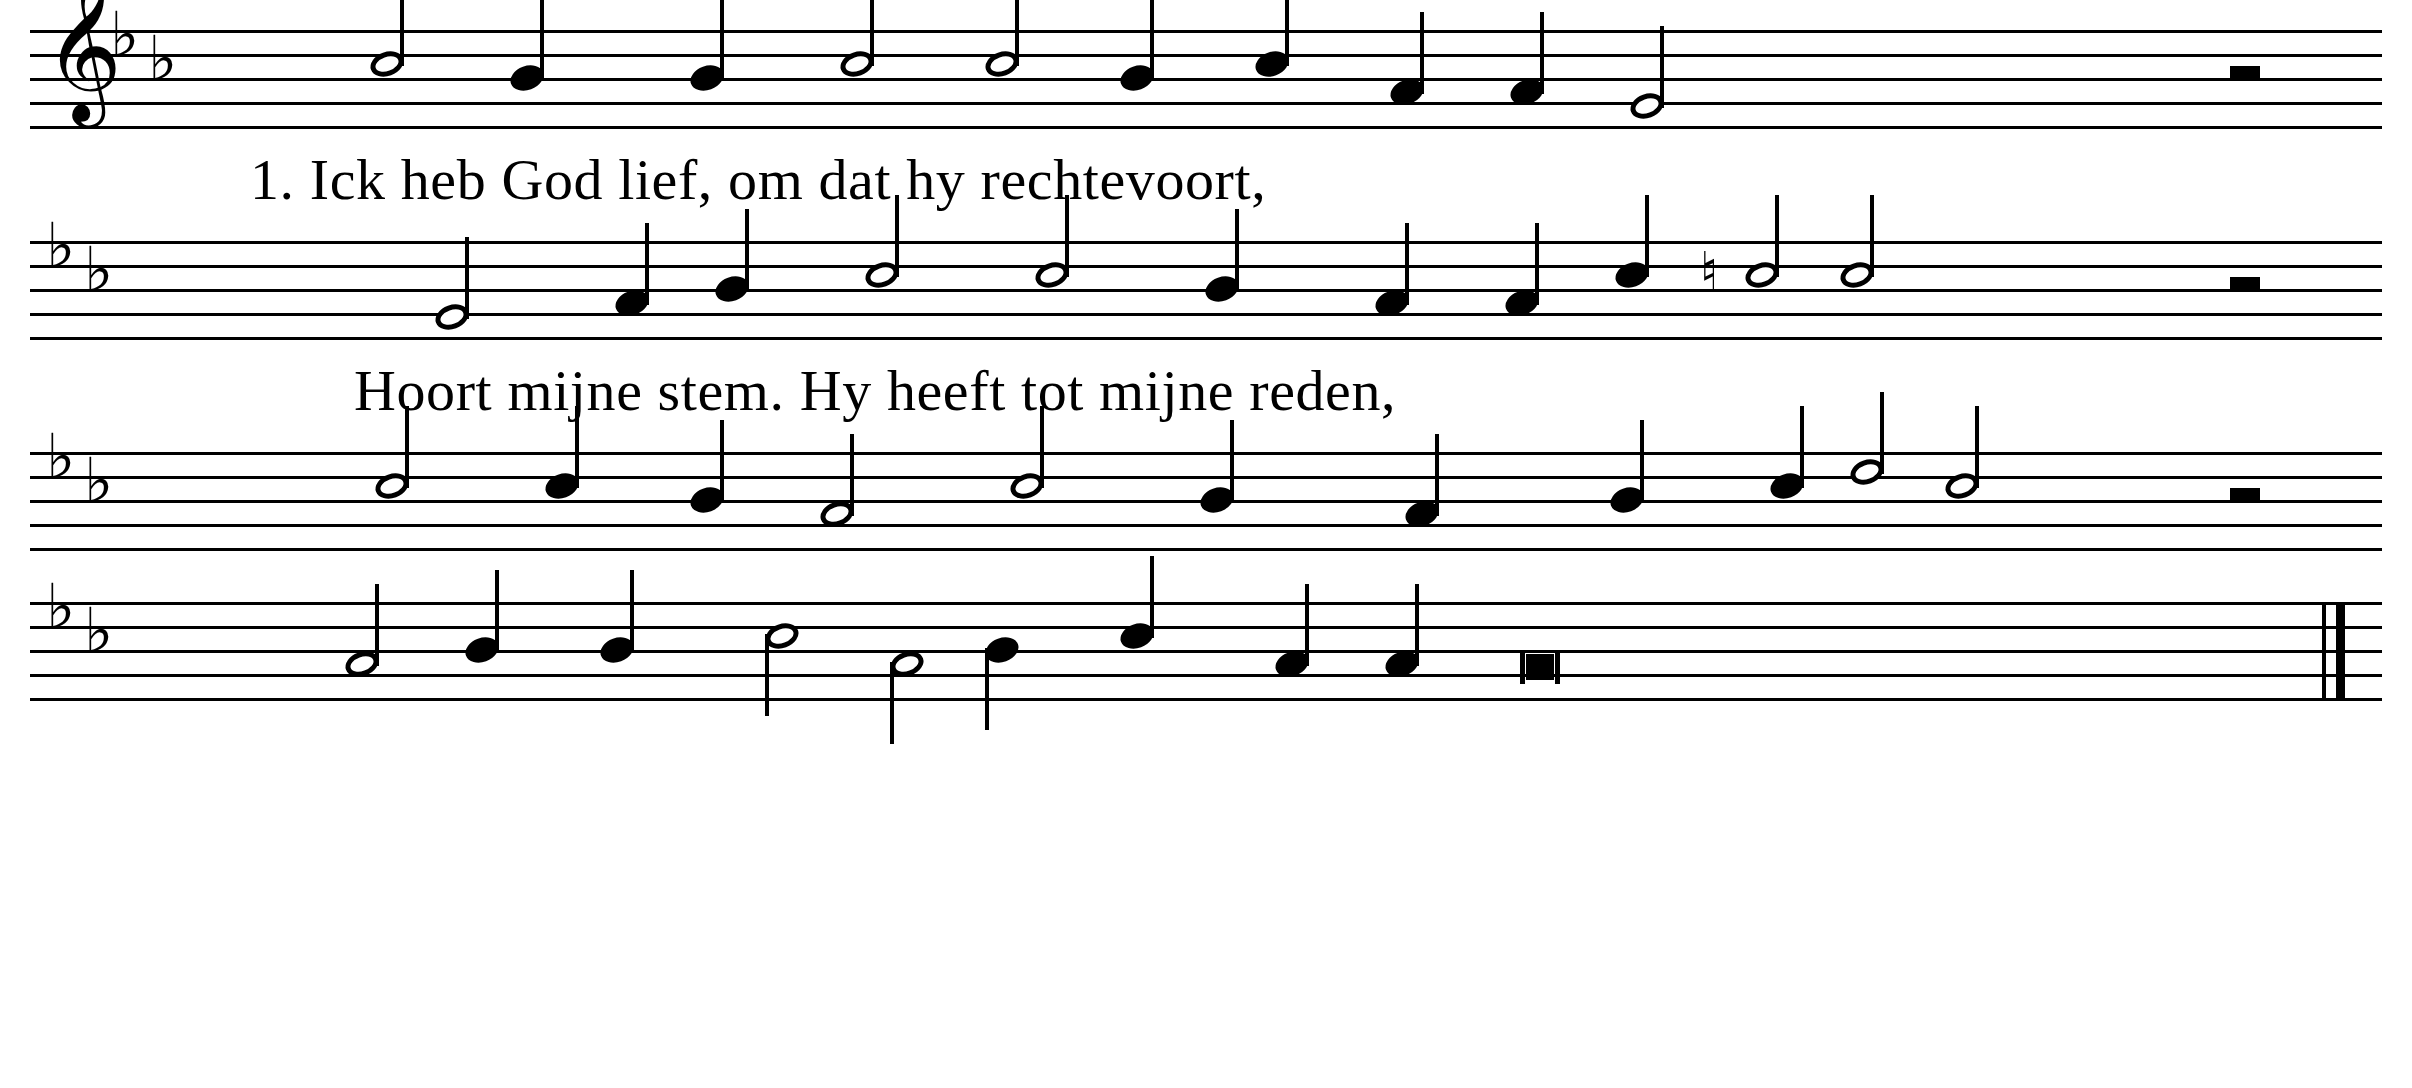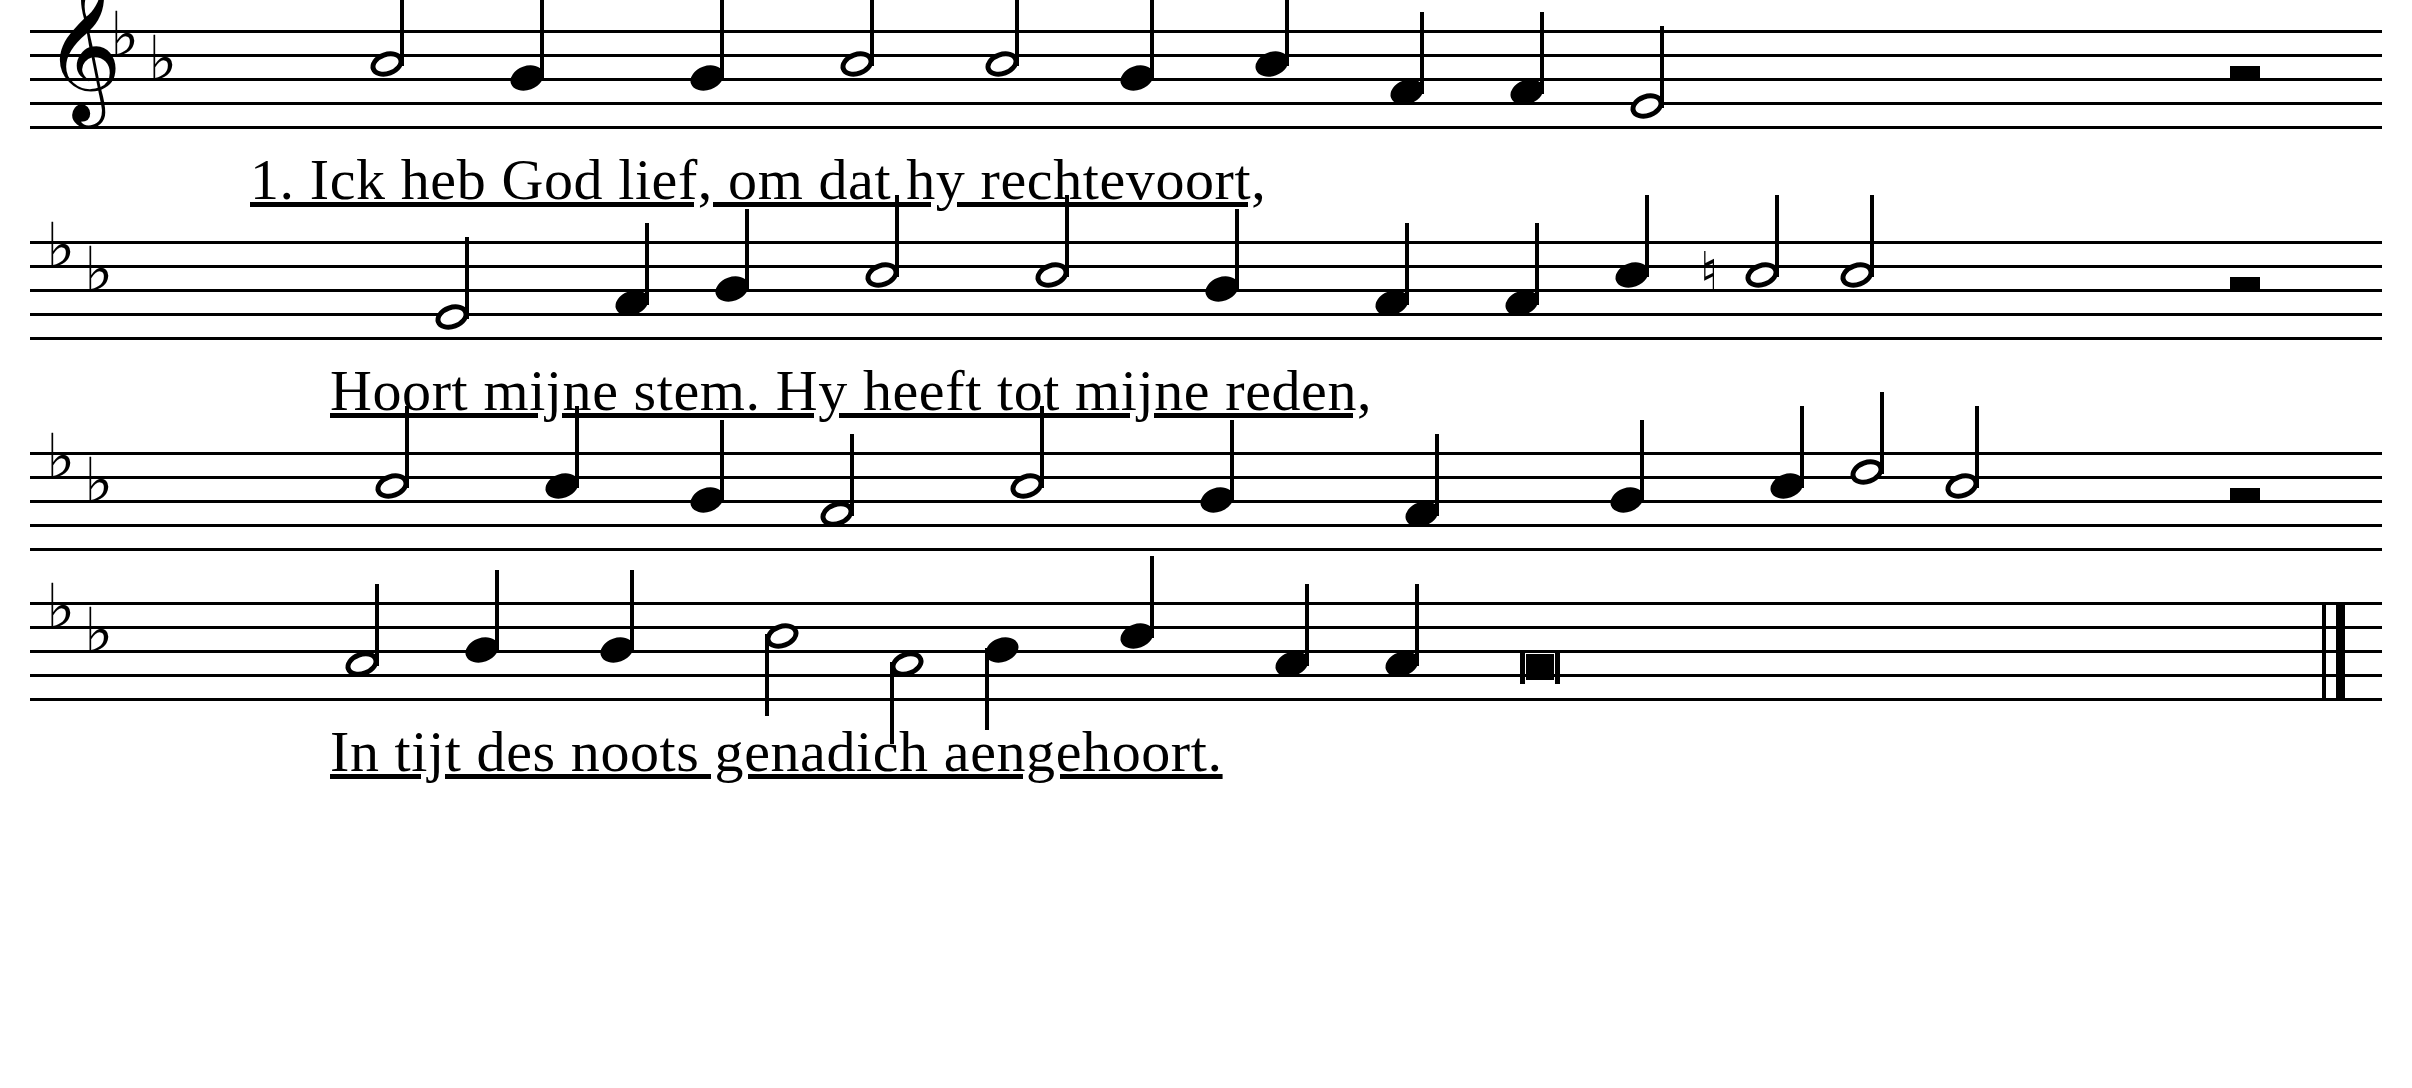--- a/index.html
+++ b/index.html
@@ -149,24 +149,23 @@
   .breve .sideR { right: 0; }
 
   .lyric {
     font-family: "Liberation Serif", serif;
     font-size: 58px;
     letter-spacing: 0.6px;
     margin: 0;
     padding: 0 0 0 250px;
     line-height: 1.05;
     white-space: nowrap;
-    text-decoration: underline;
   }
   .lyric.indent1 { padding-left: 250px; }
-  .lyric.indent2 { padding-left: 330px; }
+  .lyric.indent2 { padding-left: 330px; margin-left: 24px; }
 </style>
 </head>
 <body>
 
 <div id="sheet">
 
   <div class="system">
     <div class="staff-wrap">
       <div class="staff-lines">
         <div class="ln l0"></div>
@@ -405,16 +404,15 @@
 
       <div class="breve" style="left:1520px; top:82px;">
         <div class="sideL"></div>
         <div class="body"></div>
         <div class="sideR"></div>
       </div>
 
       <div class="barline" style="left:2322px;"></div>
       <div class="barline thick" style="left:2336px;"></div>
     </div>
-    <p class="lyric indent2">In tijt des noots genadich aengehoort.</p>
   </div>
 
 </div>
 
 </body></html>

